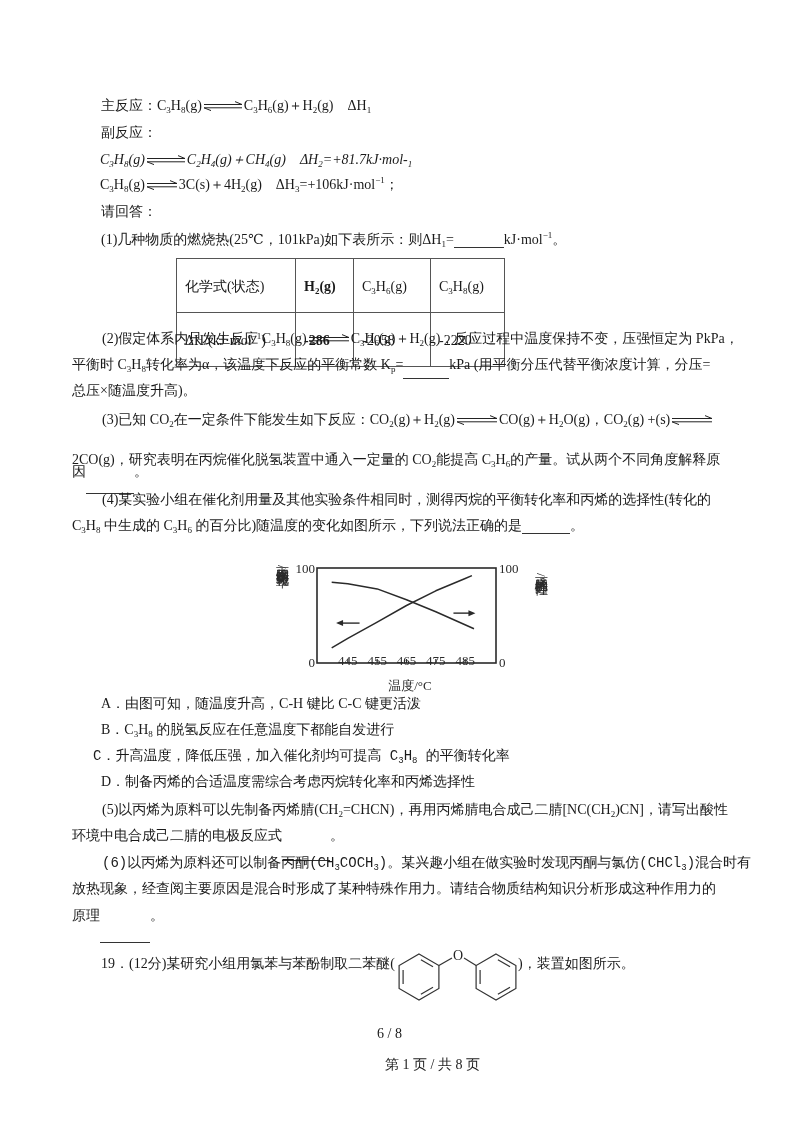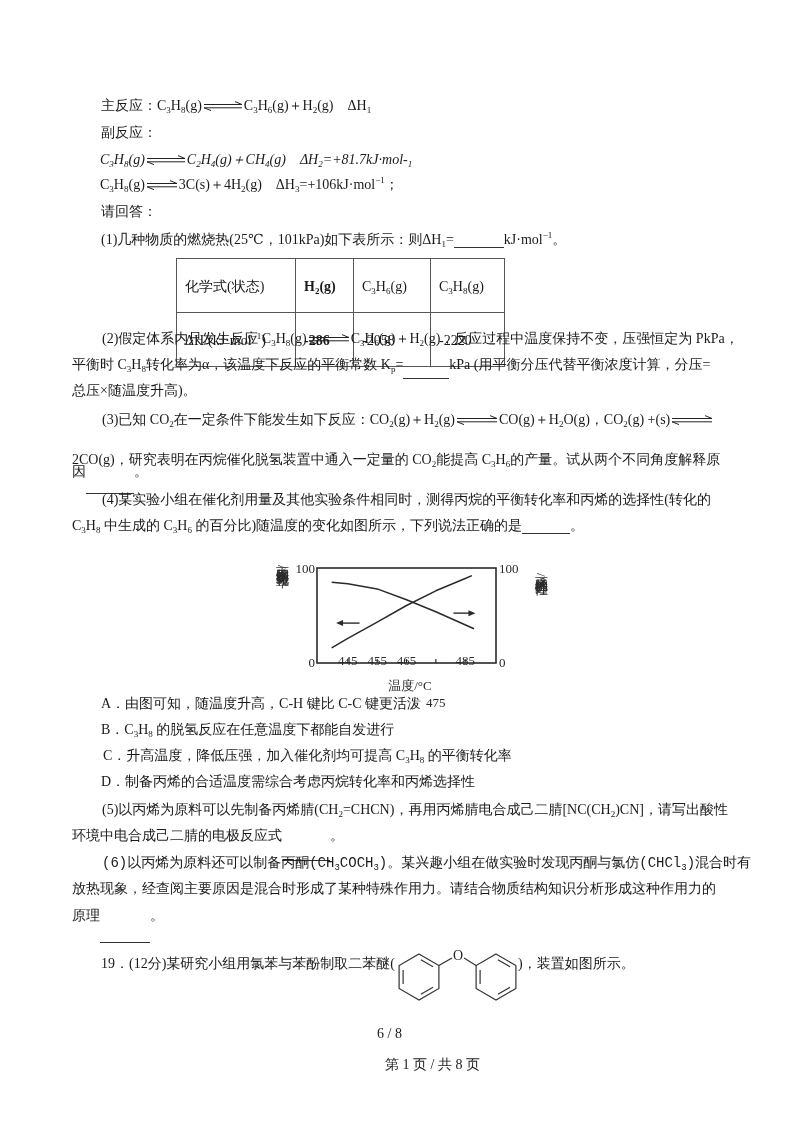--- a/index.html
+++ b/index.html
@@ -141,29 +141,29 @@
   <div class="ctext vlabel vl-left">丙烷的平衡转化率/%</div>
   <div class="ctext vlabel vl-right">丙烯的选择性/%</div>
   <div class="ctext yl" style="top:6px;">100</div>
   <div class="ctext yl" style="top:100px;">0</div>
   <div class="ctext yr" style="top:6px;">100</div>
   <div class="ctext yr" style="top:100px;">0</div>
   <div id="chart-xticks">
       <div class="ctext xt" style="left: 77.8115px;">445</div>
       <div class="ctext xt" style="left: 107.156px;">455</div>
       <div class="ctext xt" style="left: 136.5px;">465</div>
-      <div class="ctext xt" style="left: 165.844px; margin-top: 42px;">475</div>
+      <div class="ctext xt" style="left: 165.844px;">475</div>
       <div class="ctext xt" style="left: 195.189px;">485</div>
     </div>
   <div class="ctext xlabel">温度/°C</div>
 </div>
 
 <div class="line" style="left:101px;top:694px;">A．由图可知，随温度升高，C-H 键比 C-C 键更活泼</div>
 <div class="line" style="left:101px;top:720px;">B．C<sub>3</sub>H<sub>8</sub> 的脱氢反应在任意温度下都能自发进行</div>
-<div class="line" style="left:103px;top:746px;">C．升高温度，降低压强，加入催化剂均可提高 C<sub>3</sub>H<sub>8</sub> 的平衡转化率</div>
+<div class="line" style="left:93px;top:746px;font-family:Liberation Mono, monospace;">C．升高温度，降低压强，加入催化剂均可提高 C<sub>3</sub>H<sub>8</sub> 的平衡转化率</div>
 <div class="line" style="left:101px;top:772px;">D．制备丙烯的合适温度需综合考虑丙烷转化率和丙烯选择性</div>
 
 <div class="line" style="left:102px;top:800px;">(5)以丙烯为原料可以先制备丙烯腈(CH<sub>2</sub>=CHCN)，再用丙烯腈电合成己二腈[NC(CH<sub>2</sub>)CN]，请写出酸性</div>
 <div class="line" style="left:72px;top:826px;">环境中电合成己二腈的电极反应式<span class="blank" style="width: 48px; top: 17px;"></span>。</div>
 
 <div class="line" style="left:102px;top:853px;font-family:Liberation Mono, monospace;">(6)以丙烯为原料还可以制备丙酮(CH<sub>3</sub>COCH<sub>3</sub>)。某兴趣小组在做实验时发现丙酮与氯仿(CHCl<sub>3</sub>)混合时有</div>
 <div class="line" style="left:72px;top:879px;">放热现象，经查阅主要原因是混合时形成了某种特殊作用力。请结合物质结构知识分析形成这种作用力的</div>
 <div class="line" style="left:72px;top:906px;">原理<span class="blank" style="width: 50px; top: 19px;"></span>。</div>
 
 <div class="line" style="left:101px;top:954px;">19．(12分)某研究小组用氯苯与苯酚制取二苯醚(</div>

